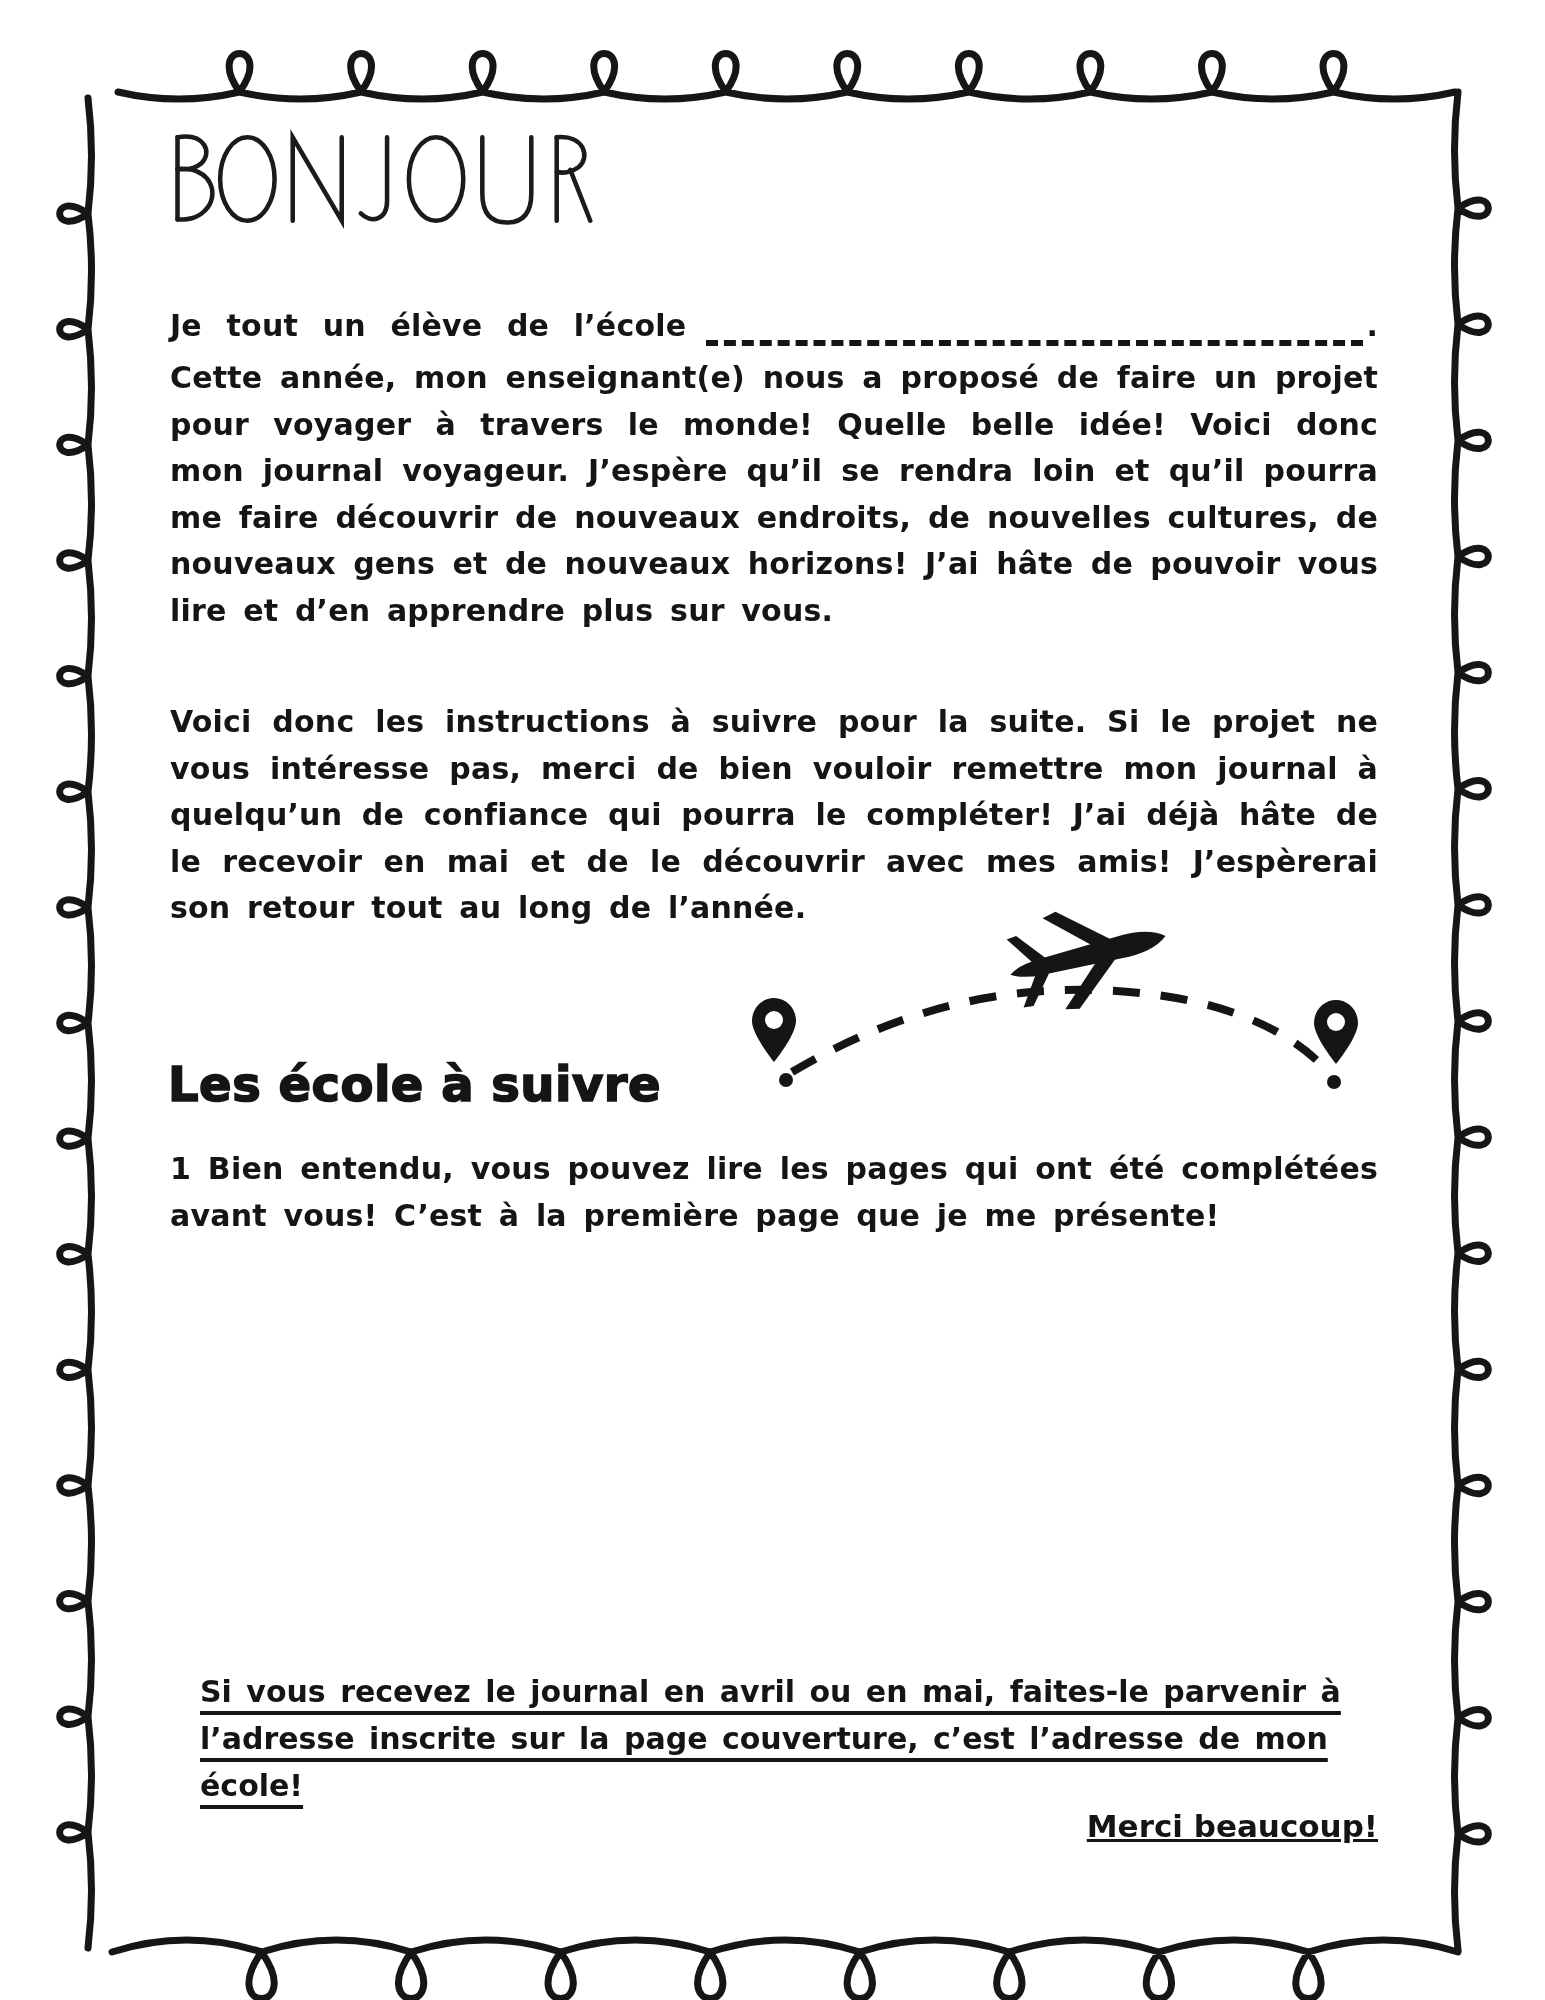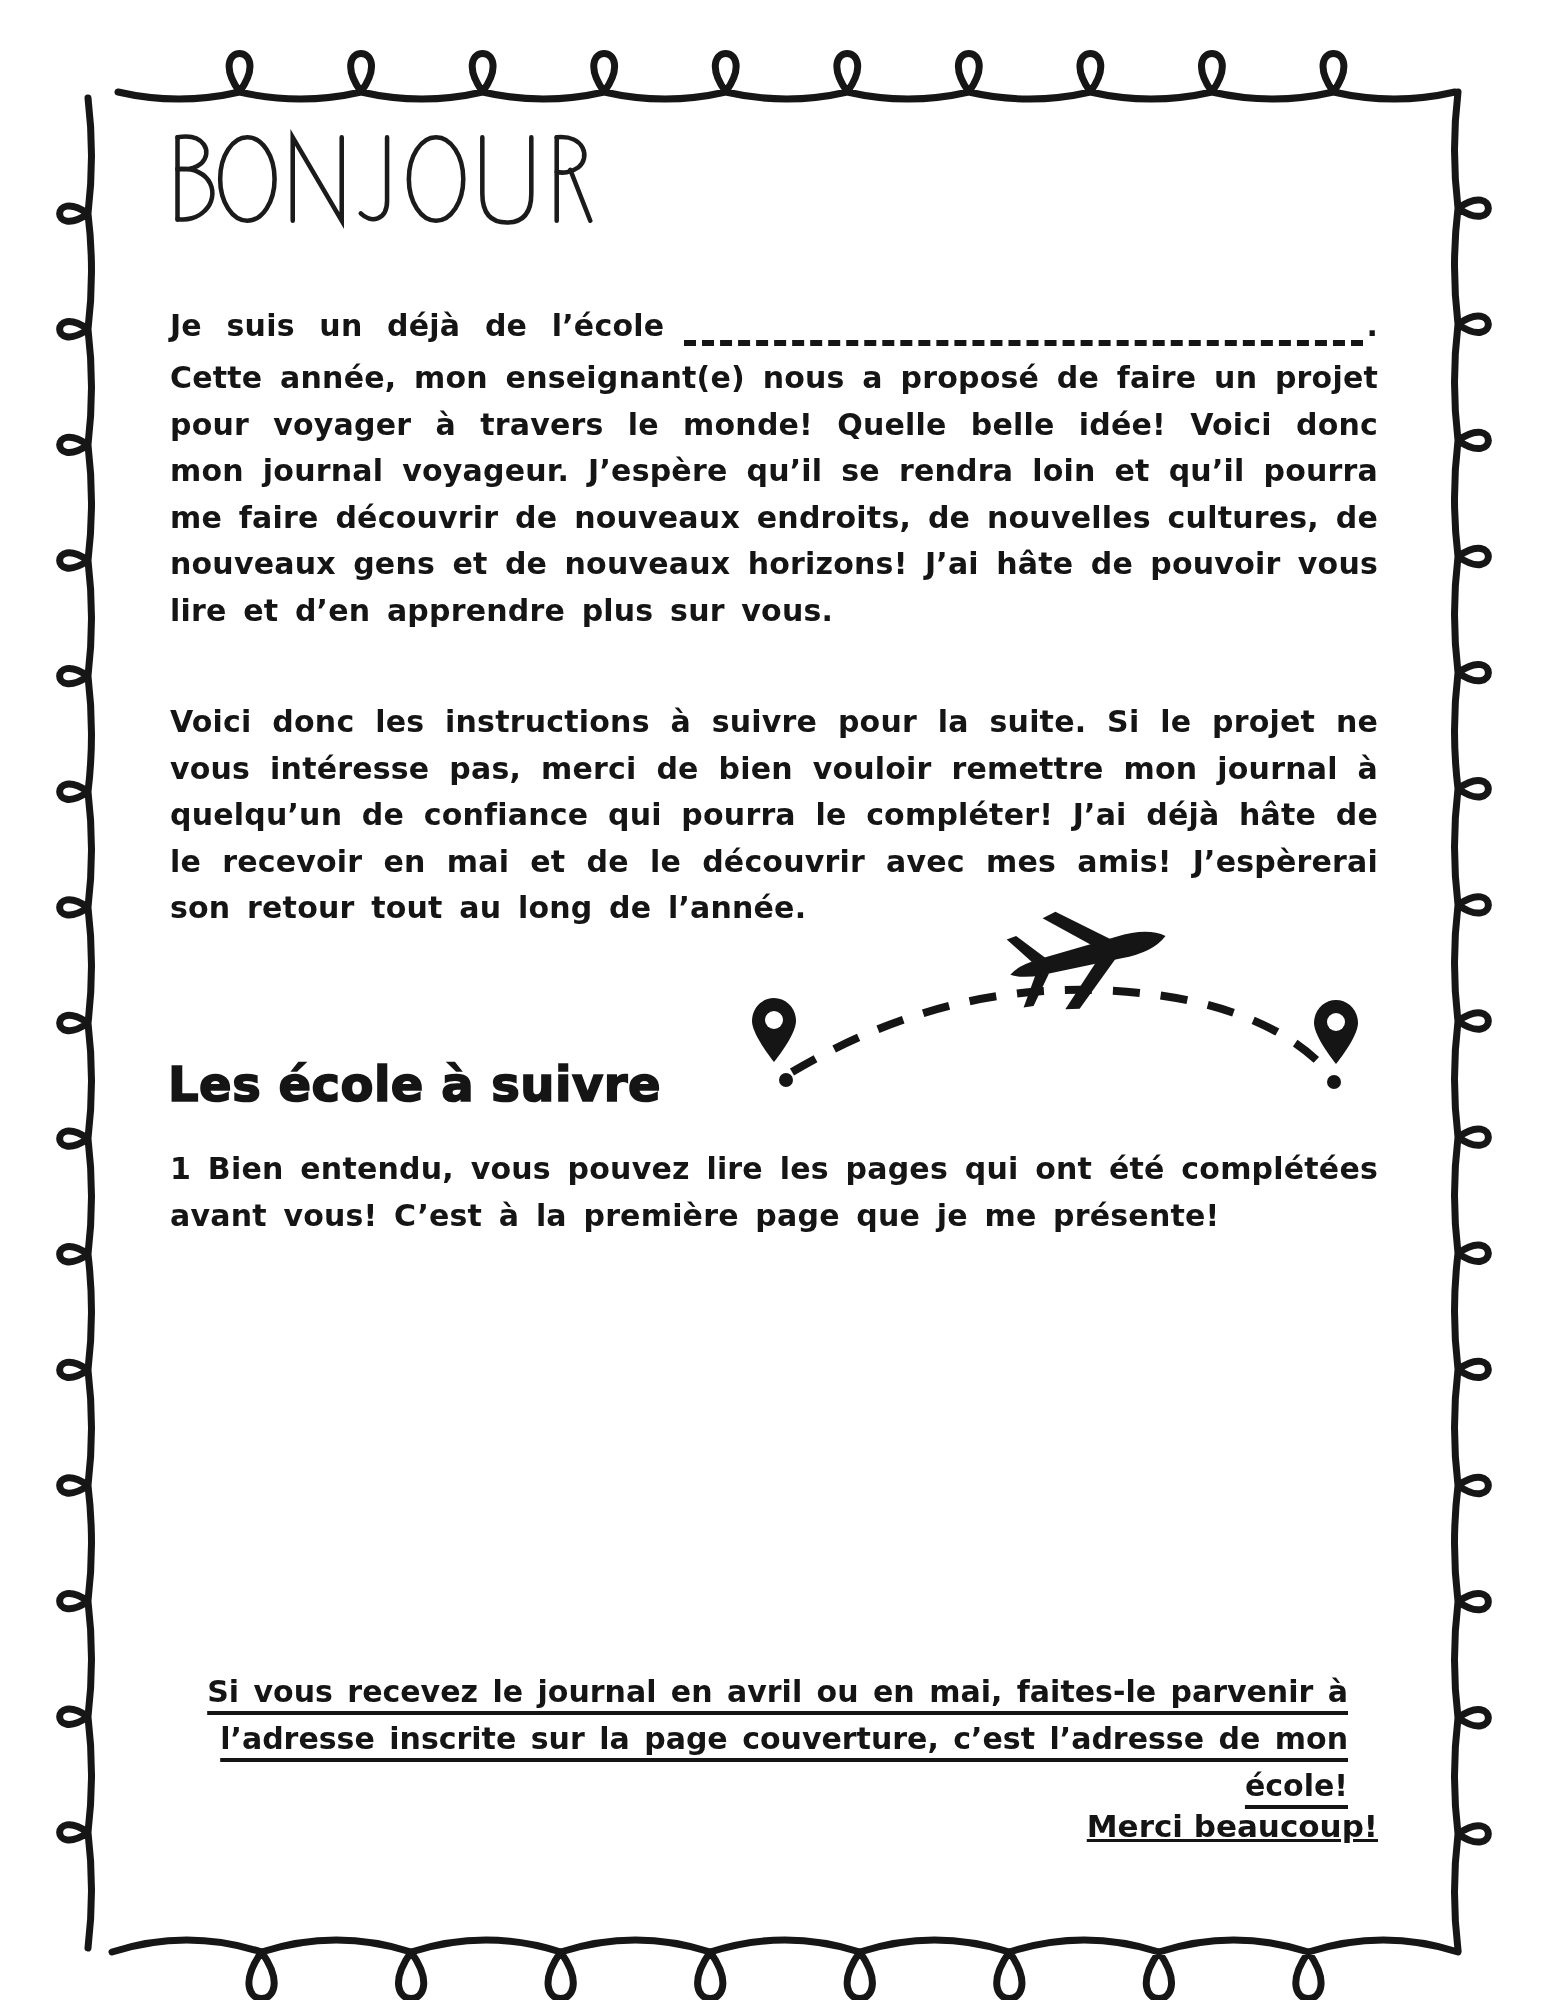--- a/index.html
+++ b/index.html
@@ -19,21 +19,21 @@
   .line1{display:flex;align-items:baseline;height:47px;}
   .line1 .lead{font-weight:700;font-size:30px;word-spacing:14px;letter-spacing:.2px;white-space:nowrap;}
   .line-fill{flex:1 1 auto;height:0;border-bottom:6px dashed #151515;align-self:flex-end;
              margin:0 4px 9px 20px;}
   .line1 .dot{font-weight:700;font-size:30px;}
 
   .steps-heading{left:168px;top:1056px;font-weight:800;font-size:48px;letter-spacing:.5px;
                  -webkit-text-stroke:1.7px #151515;}
 
   .note{left:200px;width:1148px;top:1668px;font-weight:700;font-size:30px;line-height:47px;
-        text-align:right;word-spacing:4px;}
+        text-align:left;word-spacing:4px;}
   .note span{text-decoration:underline;text-decoration-thickness:3.5px;text-underline-offset:9px;}
 
   .closing{right:167px;top:1808px;font-weight:700;font-size:31px;text-decoration:underline;}
 </style>
 </head>
 <body>
 
 <div class="page">
 
   <svg class="decor" width="1545" height="2000" viewBox="0 0 1545 2000">
@@ -79,21 +79,21 @@
       <path d="M352,10 L352,72 Q352,104 379,104 Q406,104 406,72 L406,10"></path>
       <path d="M434,102 L434,10"></path>
       <path d="M434,10 C465,7 471,33 458,43 C450,49 440,50 434,48"></path>
       <path d="M449,46 L471,102"></path>
     </g>
   </svg>
   <span class="sr">BONJOUR</span>
 
   <div class="abs body-block" style="top:308px;">
     <div class="line1">
-      <span class="lead">Je suis un déjà de l’école</span>
+      <span class="lead">Je tout un élève de l’école</span>
       <span class="line-fill"></span>
       <span class="dot">.</span>
     </div>
     <div class="bodytxt lastleft">Cette année, mon enseignant(e) nous a proposé de faire un projet pour voyager à travers le monde! Quelle belle idée! Voici donc mon journal voyageur. J’espère qu’il se rendra loin et qu’il pourra me faire découvrir de nouveaux endroits, de nouvelles cultures, de nouveaux gens et de nouveaux horizons! J’ai hâte de pouvoir vous lire et d’en apprendre plus sur vous.</div>
   </div>
 
   <div class="abs body-block bodytxt lastleft" style="top:699px;">Voici donc les instructions à suivre pour la suite. Si le projet ne vous intéresse pas, merci de bien vouloir remettre mon journal à quelqu’un de confiance qui pourra le compléter! J’ai déjà hâte de le recevoir en mai et de le découvrir avec mes amis! J’espèrerai son retour tout au long de l’année.</div>
 
   <div class="abs steps-heading">Les école à suivre</div>
 

